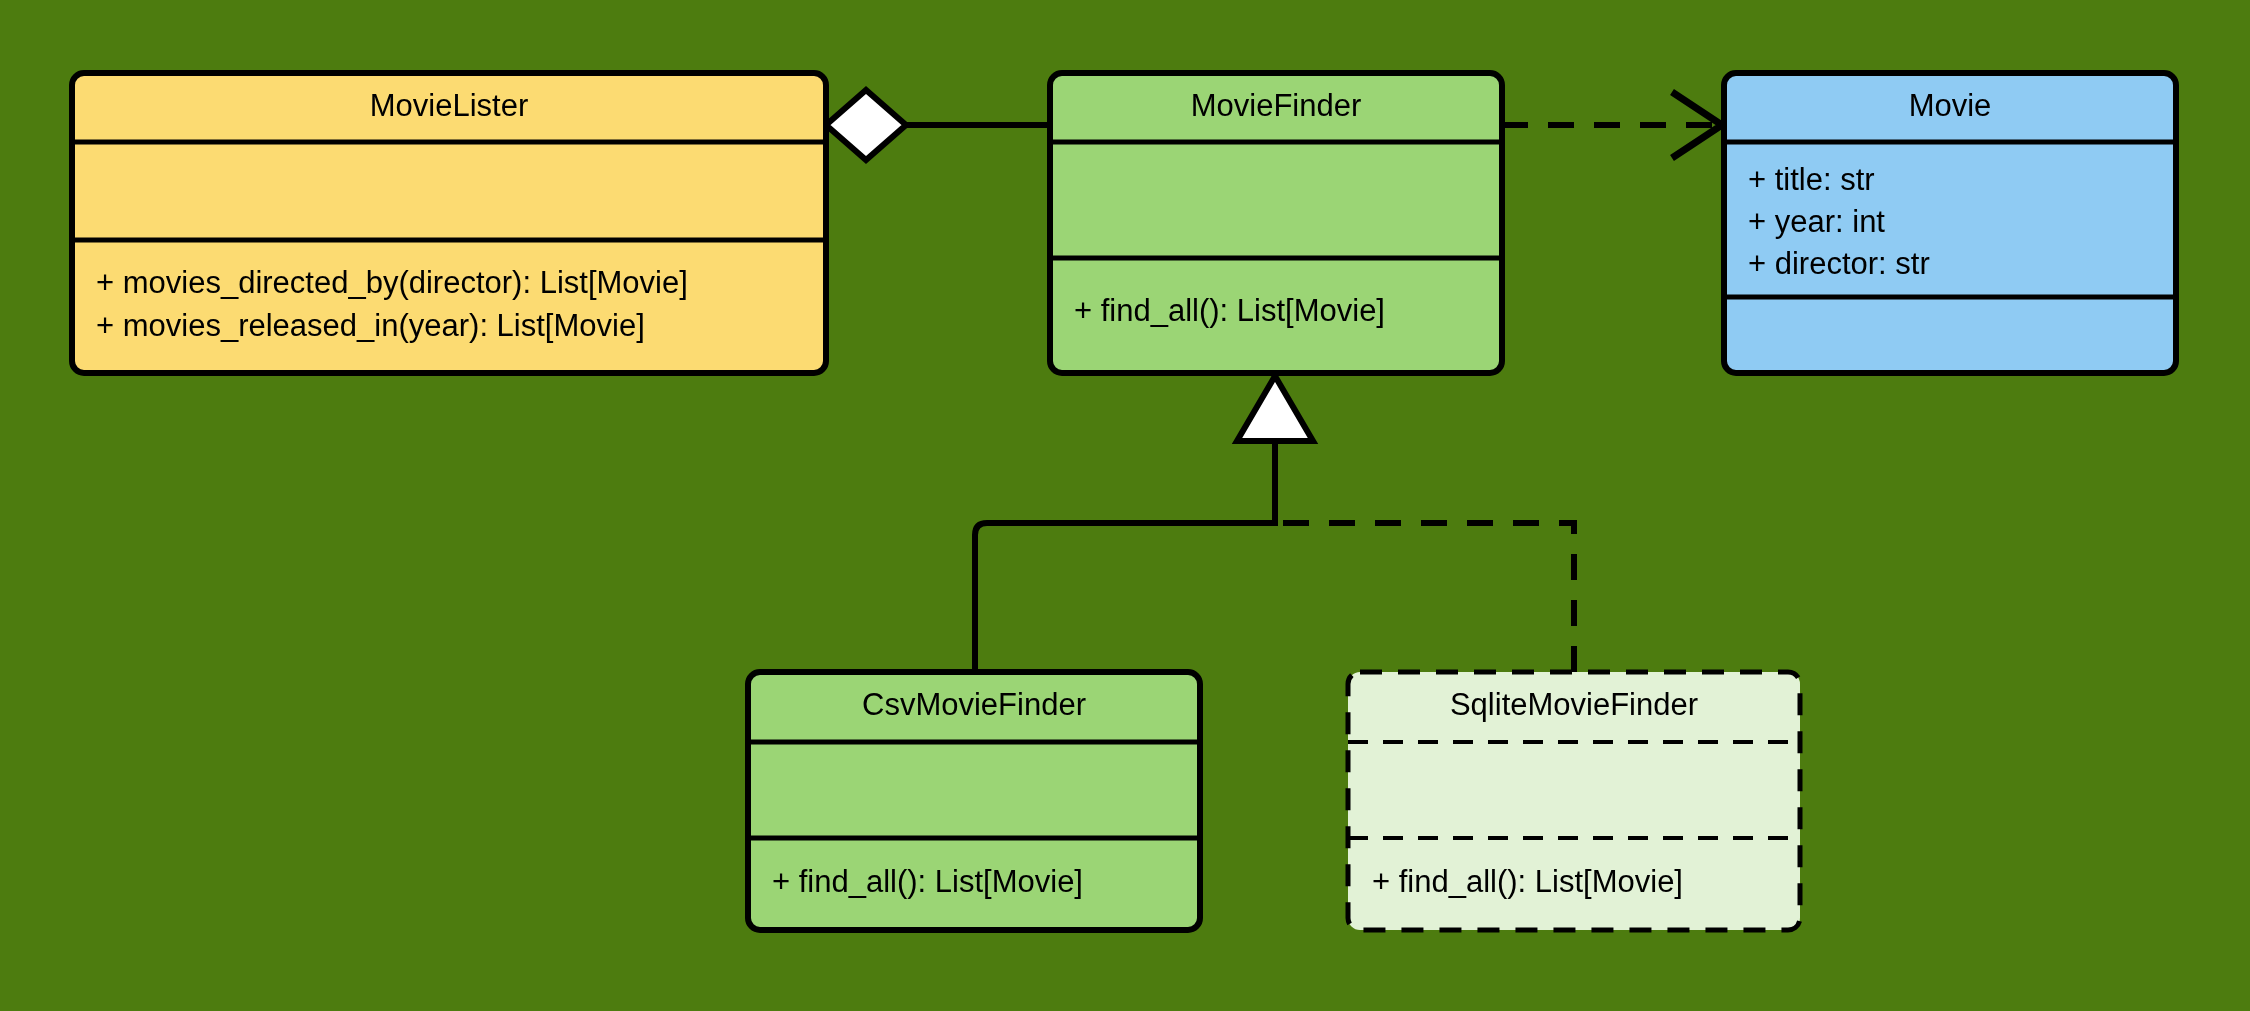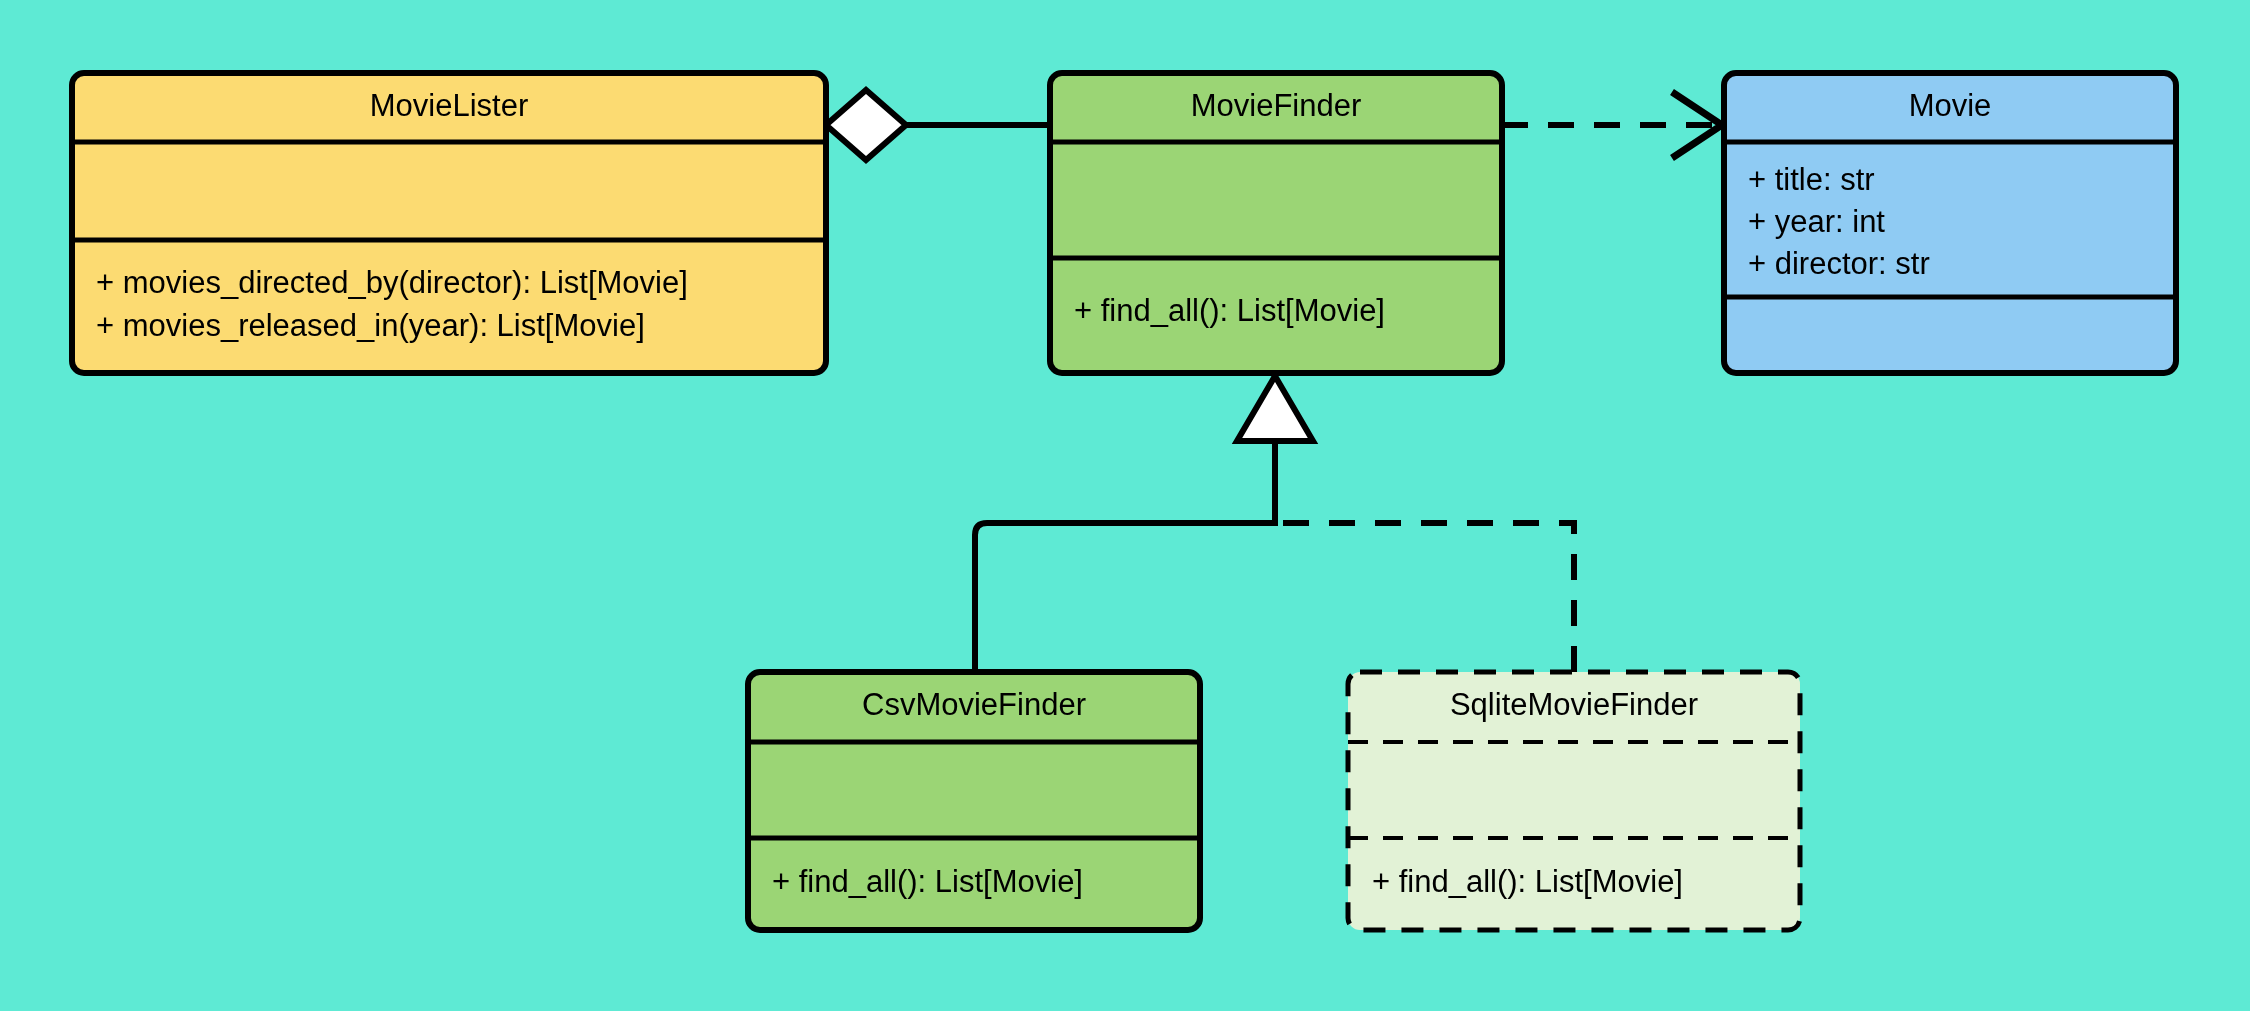--- a/index.html
+++ b/index.html
@@ -11,21 +11,21 @@
   body {
     width: 2250px;
     height: 1011px;
     overflow: hidden;
     font-family: "Liberation Sans", sans-serif;
   }
   #diagram-root {
     position: relative;
     width: 2250px;
     height: 1011px;
-    background: #5eead4;
+    background: #4d7c0f;
   }
   svg.diagram-canvas {
     position: absolute;
     left: 0;
     top: 0;
     width: 2250px;
     height: 1011px;
     display: block;
   }
   .uml-box-shape {

